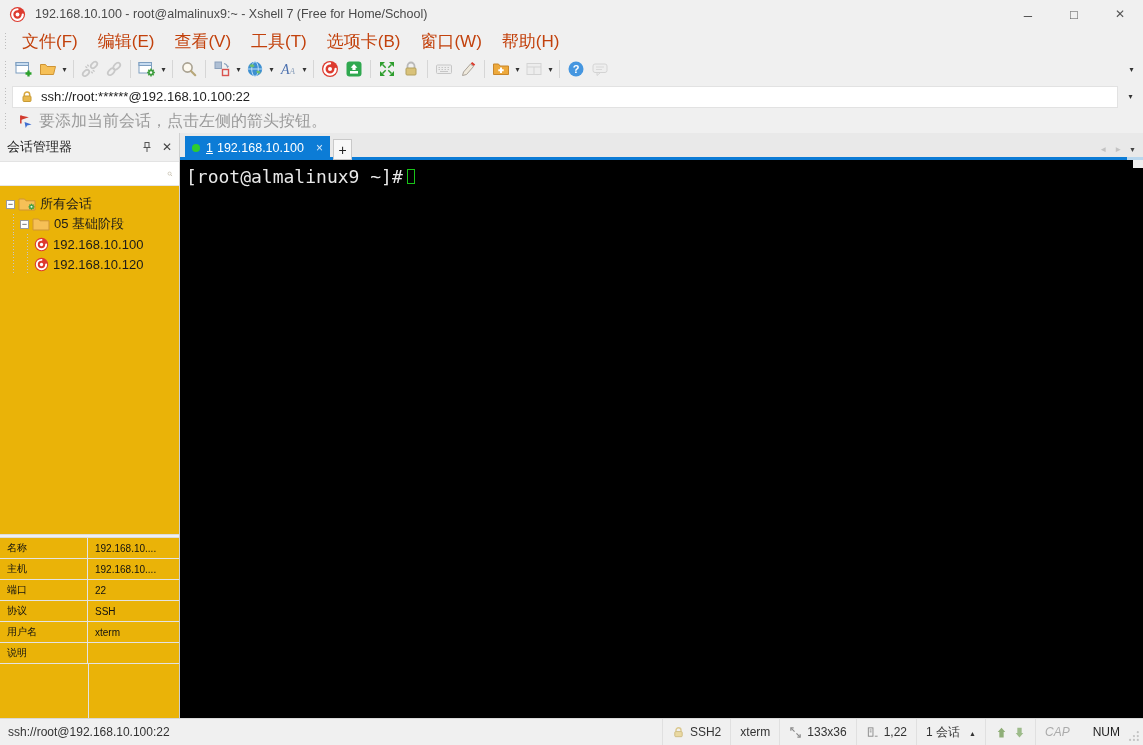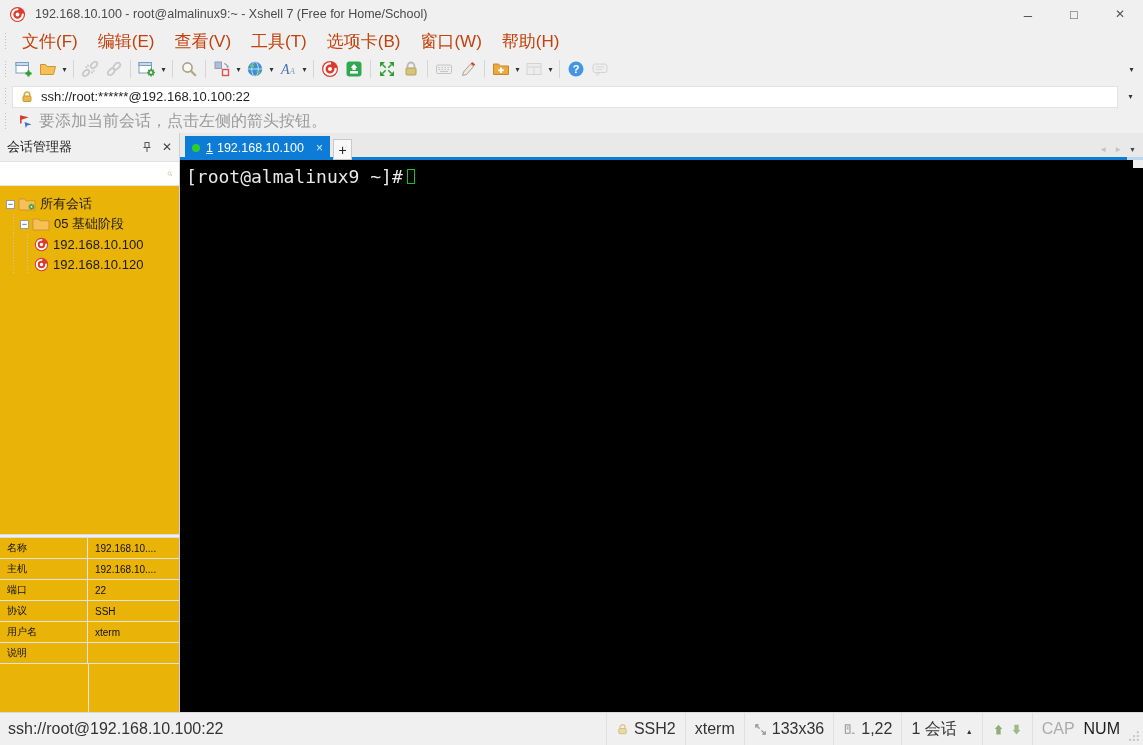--- a/index.html
+++ b/index.html
@@ -111,27 +111,27 @@
   .tab-scroll-right::before { content:"►"; font-size:8px; color:#c3c3c3; }
   .tab-list-caret::before { content:"▼"; font-size:7px; color:#444; }
 
   .terminal { flex:1; background:#000; position:relative;
               font-family:"DejaVu Sans Mono", monospace; font-size:18px; color:#e8e8e8; padding:6px 2px 0 6px; }
   .prompt-line { white-space:pre; display:flex; align-items:center; }
   .cursor { display:inline-block; width:8px; height:15px; border:1.5px solid #19c319; margin-left:4px; }
   .term-scrolltop { position:absolute; top:0; right:0; width:10px; height:8px; background:#efefef; }
 
   
-  .statusbar { position:absolute; left:0; right:0; bottom:0; height:33px; background:#f0f0f0;
-               border-top:1px solid #d9d9d9; display:flex; align-items:stretch; font-size:16px; color:#333; }
+  .statusbar { position:absolute; left:0; right:0; bottom:0; height:27px; background:#f0f0f0;
+               border-top:1px solid #d9d9d9; display:flex; align-items:stretch; font-size:12px; color:#333; }
   .pane { display:flex; align-items:center; padding:0 9px; gap:5px; border-left:1px solid #e0e0e0; }
   .pane.first { flex:1; border-left:none; padding-left:8px; }
   .pane svg { width:13px; height:13px; }
   .sess-caret::before { content:"▲"; font-size:7px; color:#333; margin-left:4px; }
-  .kbd-cap { color:#ababab; margin-right:4px; }
+  .kbd-cap { color:#ababab; margin-right:18px;font-style:italic; }
   .kbd-num { color:#1d1d1d; }
   .grip-corner { width:14px; display:flex; align-items:flex-end; justify-content:flex-end; padding:0 3px 3px 0; border-left:none; }
 </style>
 </head>
 <body>
 
 <div class="titlebar">
   <span class="app-logo">
     <svg viewBox="0 0 18 18">
         <circle cx="9" cy="9" r="8" fill="#dd3b2f"></circle>

